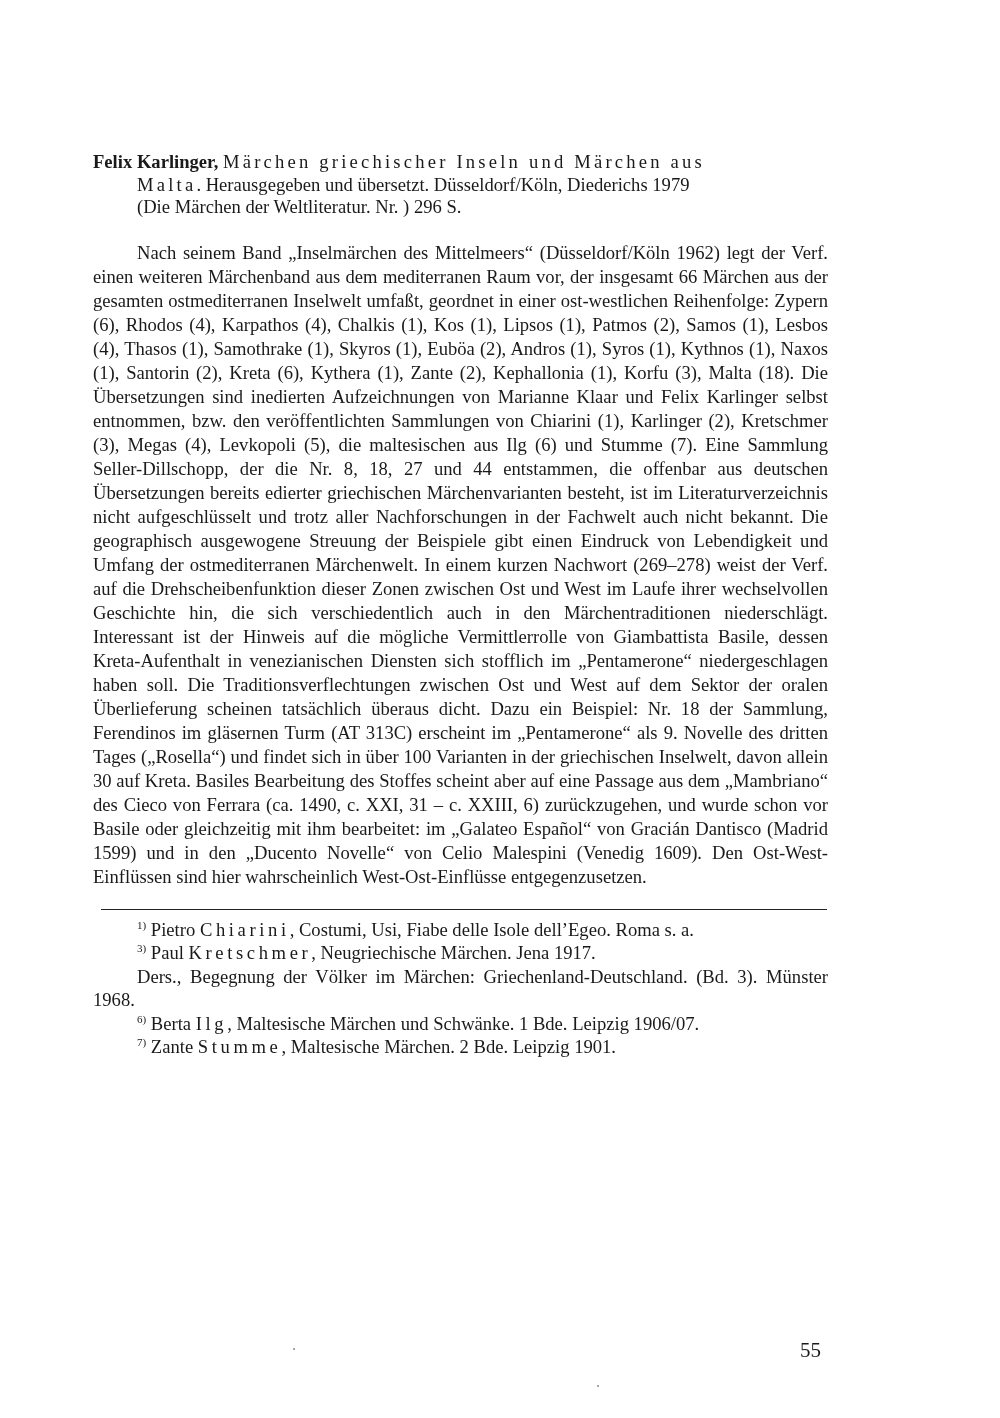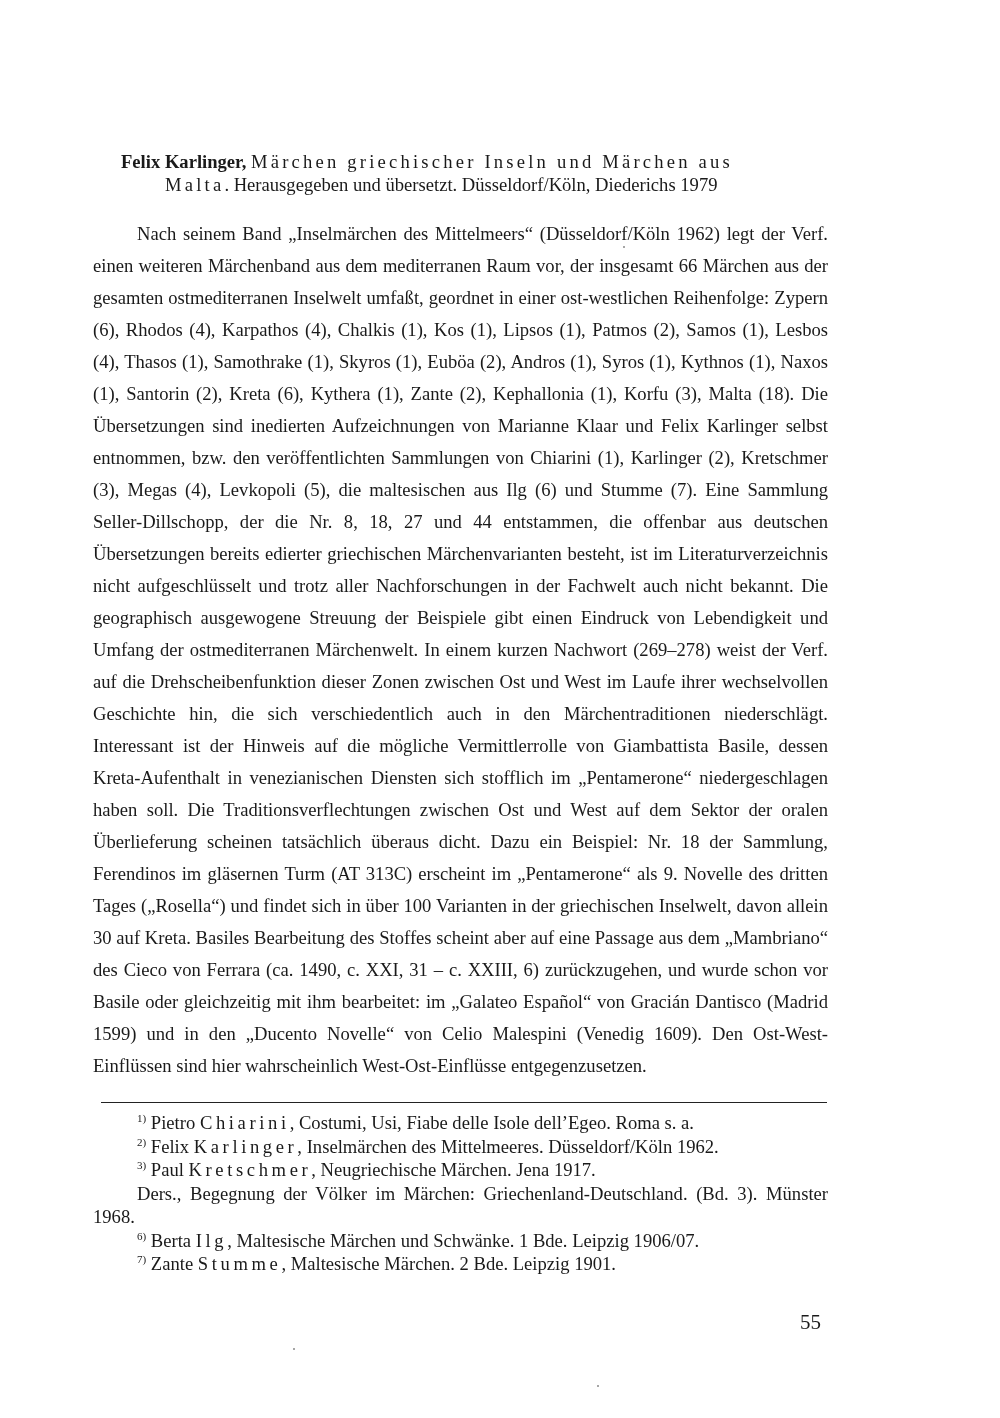--- a/index.html
+++ b/index.html
@@ -2,59 +2,59 @@
 <html><head>
   <meta charset="utf-8">
   <style>
     html, body { margin: 0; padding: 0; background: #ffffff; }
     body {
       width: 1000px; height: 1418px; position: relative; overflow: hidden;
       font-family: "Liberation Serif", "DejaVu Serif", serif;
       color: #1a1a1a;
     }
     .page { position: absolute; left: 93px; top: 151px; width: 735px; }
-    .heading { font-size: 18.6px; line-height: 22.5px; text-align: justify; text-align-last: left; margin-left: 28px; }
+    .heading { font-size: 18.6px; line-height: 22.5px; text-align: justify; text-align-last: left; }
     .heading .line1 { display: block; }
     .heading .indent { display: block; padding-left: 44px; }
     .author { font-weight: bold; }
     .spaced { letter-spacing: 3.2px; }
     .body-text {
       margin-top: 22px;
-      font-size: 18.6px; line-height: 32px;
+      font-size: 18.6px; line-height: 24px;
       text-align: justify; text-indent: 44px; hyphens: manual;
     }
     .rule { margin-top: 20px; margin-left: 8px; width: 726px; height: 0; border-top: 1.5px solid #222; }
     .footnotes { margin-top: 8px; font-size: 18.6px; line-height: 23.5px; }
     .fn { text-align: justify; text-indent: 44px; }
     .fn sup { font-size: 11px; vertical-align: 7px; line-height: 0; }
     .fn .name { letter-spacing: 3.6px; }
-    .page-number { position: absolute; left: 800px; top: 1310px; font-size: 21px; }
+    .page-number { position: absolute; left: 800px; top: 1338px; font-size: 21px; }
     .speck { position: absolute; width: 2px; height: 2px; background: #888; border-radius: 1px; }
   </style>
 </head>
 <body>
 
 <div class="page">
   <div class="heading">
     <span class="line1">
       <span class="author">Felix Karlinger,</span>
       <span class="spaced">Märchen griechischer Inseln und Märchen aus</span>
     </span>
     <span class="indent">
       <span class="spaced">Malta</span><span>. Herausgegeben und übersetzt. Düsseldorf/Köln, Diederichs 1979</span>
     </span>
+    <span class="indent">(Die Märchen der Weltliteratur. Nr.    ) 296 S.</span>
   </div>
 
   <p class="body-text">Nach seinem Band „Inselmärchen des Mittelmeers“ (Düsseldorf/Köln 1962) legt der Verf. einen weiteren Märchenband aus dem mediterranen Raum vor, der insgesamt 66 Märchen aus der gesamten ostmediterranen Inselwelt umfaßt, geordnet in einer ost-westlichen Reihenfolge: Zypern (6), Rhodos (4), Karpathos (4), Chalkis (1), Kos (1), Lipsos (1), Patmos (2), Samos (1), Lesbos (4), Thasos (1), Samothrake (1), Skyros (1), Euböa (2), Andros (1), Syros (1), Kythnos (1), Naxos (1), Santorin (2), Kreta (6), Kythera (1), Zante (2), Kephallonia (1), Korfu (3), Malta (18). Die Übersetzungen sind inedierten Aufzeichnungen von Marianne Klaar und Felix Karlinger selbst entnommen, bzw. den veröffentlichten Sammlun­gen von Chiarini (1), Karlinger (2), Kretschmer (3), Megas (4), Levkopoli (5), die maltesischen aus Ilg (6) und Stumme (7). Eine Sammlung Seller-Dillschopp, der die Nr. 8, 18, 27 und 44 entstammen, die offenbar aus deutschen Übersetzungen bereits edierter griechischen Märchenvarianten besteht, ist im Literaturverzeichnis nicht aufgeschlüsselt und trotz aller Nachforschungen in der Fachwelt auch nicht bekannt. Die geographisch ausgewogene Streuung der Beispiele gibt einen Eindruck von Lebendigkeit und Umfang der ostmediterranen Märchenwelt. In einem kurzen Nachwort (269–278) weist der Verf. auf die Drehscheibenfunktion dieser Zonen zwischen Ost und West im Laufe ihrer wechselvollen Geschichte hin, die sich verschiedentlich auch in den Märchentraditionen niederschlägt. Interessant ist der Hinweis auf die mögliche Vermittlerrolle von Giambattista Basile, dessen Kreta-Aufenthalt in venezianischen Diensten sich stofflich im „Pentamerone“ niedergeschlagen haben soll. Die Traditionsverflechtungen zwischen Ost und West auf dem Sektor der oralen Überlieferung scheinen tatsächlich überaus dicht. Dazu ein Beispiel: Nr. 18 der Sammlung, Ferendinos im gläsernen Turm (AT 313C) erscheint im „Pentamerone“ als 9. Novelle des dritten Tages („Rosella“) und findet sich in über 100 Varianten in der griechischen Inselwelt, davon allein 30 auf Kreta. Basiles Bearbeitung des Stoffes scheint aber auf eine Passage aus dem „Mambriano“ des Cieco von Ferrara (ca. 1490, c. XXI, 31 – c. XXIII, 6) zurück­zugehen, und wurde schon vor Basile oder gleichzeitig mit ihm bearbeitet: im „Galateo Español“ von Gracián Dantisco (Madrid 1599) und in den „Ducento Novelle“ von Celio Malespini (Venedig 1609). Den Ost-West-Einflüssen sind hier wahrscheinlich West-Ost-Einflüsse entgegenzusetzen.</p>
 
   <div class="rule"></div>
 
   <div class="footnotes">
     <div class="fn"><sup>1</sup><sup>)</sup> <span>Pietro </span><span class="name">Chiarini</span><span>, Costumi, Usi, Fiabe delle Isole dell’Egeo. Roma s. a.</span></div>
-    <div class="fn"><sup>2</sup><sup>)</sup> <span>Felix </span><span class="name">Karlinger</span><span>, Inselmärchen des Mittelmeeres. Düsseldorf/Köln 1962.</span></div>
     <div class="fn"><sup>3</sup><sup>)</sup> <span>Paul </span><span class="name">Kretschmer</span><span>, Neugriechische Märchen. Jena 1917.</span></div>
     <div class="fn"><span>Ders., Begegnung der Völker im Märchen: Griechenland-Deutschland. (Bd. 3). Münster 1968.</span></div>
     <div class="fn"><sup>6</sup><sup>)</sup> <span>Berta </span><span class="name">Ilg</span><span>, Maltesische Märchen und Schwänke. 1 Bde. Leipzig 1906/07.</span></div>
     <div class="fn"><sup>7</sup><sup>)</sup> <span>Zante </span><span class="name">Stumme</span><span>, Maltesische Märchen. 2 Bde. Leipzig 1901.</span></div>
   </div>
 </div>
 
 <div class="page-number">55</div>
 
 <div class="speck" style="left:623px; top:246px;"></div>

